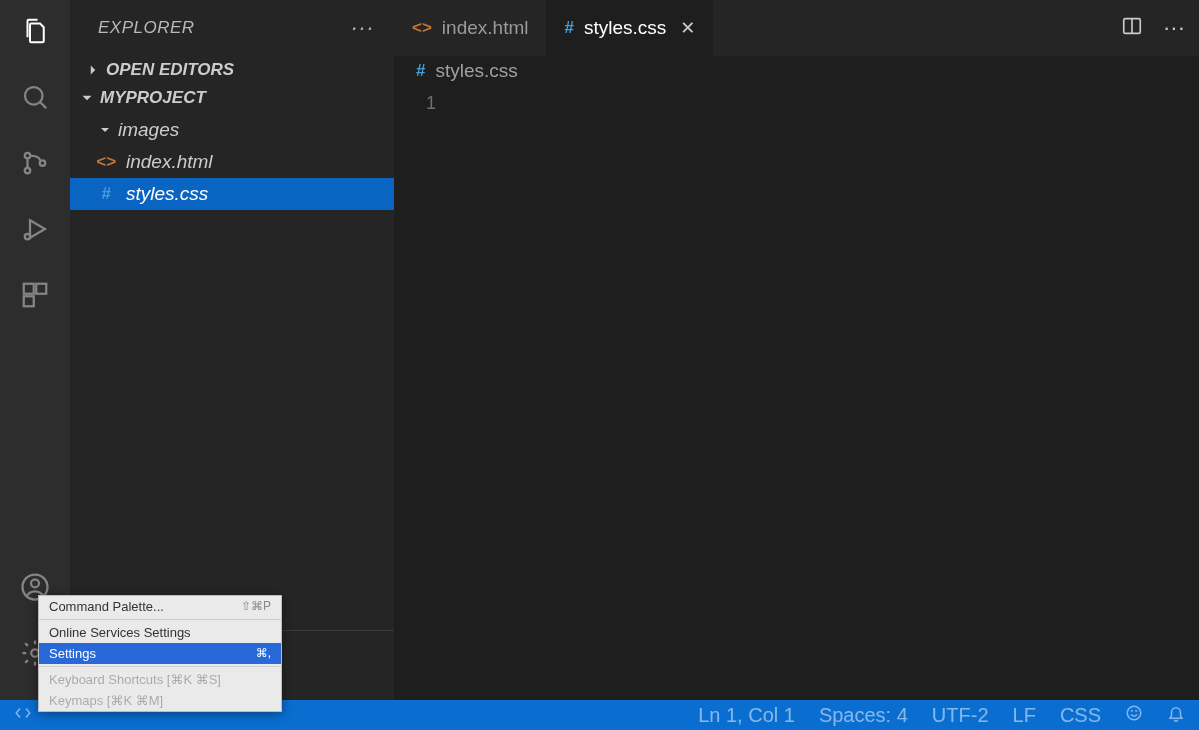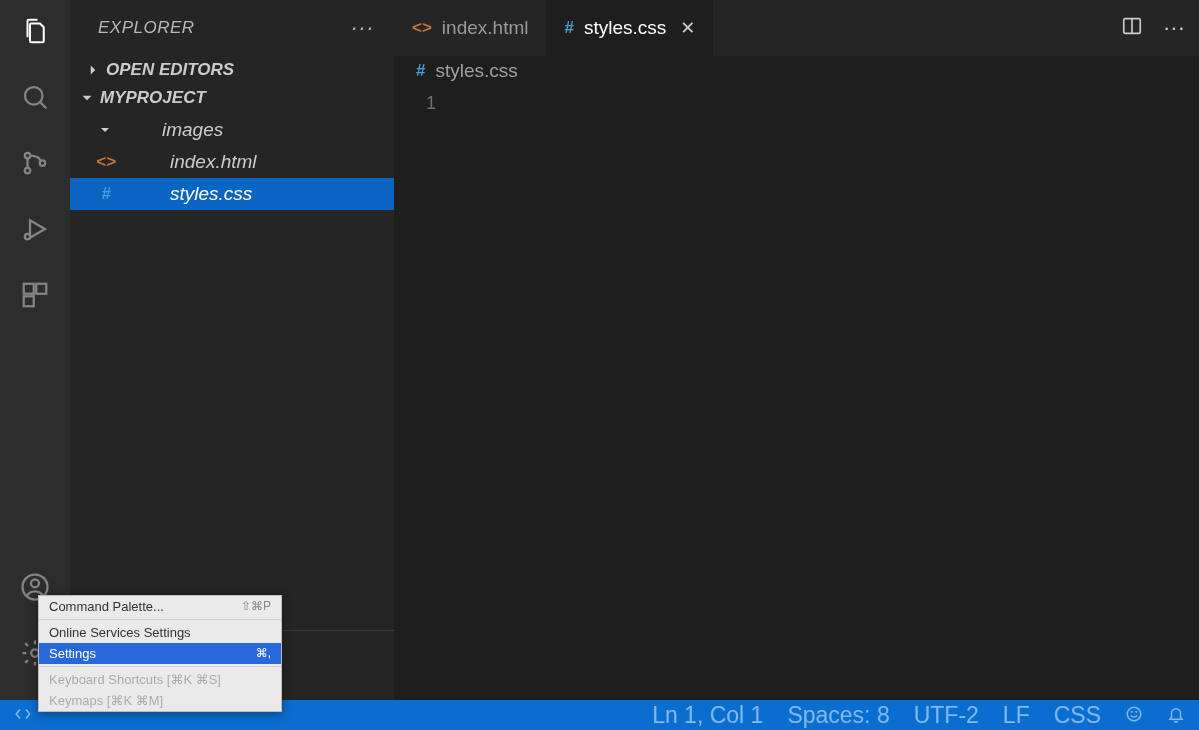--- a/index.html
+++ b/index.html
@@ -19,21 +19,21 @@
 .sidebar { width: 324px; background: #252526; display: flex; flex-direction: column; font-style: italic; }
 .sidebar-header { display: flex; align-items: center; height: 56px; padding: 0 20px 0 28px; color: #b8b8b8; font-size: 17px; letter-spacing: 0.5px; }
 .sidebar-header .title { flex: 1; }
 .sidebar-header .dots { color: #b0b0b0; font-size: 22px; cursor: pointer; }
 
 .section-header { display: flex; align-items: center; padding: 4px 0 4px 10px; color: #cccccc; font-weight: 600; font-size: 17px; cursor: pointer; }
 .section-header svg { margin-right: 4px; }
 .section-header.open-editors { padding-left: 14px; }
 
 .tree { padding-top: 2px; }
-.tree-row { display: flex; align-items: center; height: 32px; font-size: 19px; color: #cccccc; cursor: pointer; gap: 44px; }
+.tree-row { display: flex; align-items: center; height: 32px; font-size: 19px; color: #cccccc; cursor: pointer; }
 .tree-row.depth1 { padding-left: 26px; }
 .tree-row.depth2 { padding-left: 26px; }
 .tree-row.selected { background: #0a64c2; color: #ffffff; }
 .tree-row .chev { width: 18px; display:flex; align-items:center; justify-content:center; margin-right: 4px; }
 .tree-row .file-icon { width: 20px; display:flex; align-items:center; justify-content:center; margin-right: 10px; color: #c27637; font-weight:600; font-size:17px; }
 .tree-row .file-icon.css { color: #4a9cd6; }
 .tree-row .label {  }
 
 
 .editor-area { flex: 1; background: #1e1e1e; display: flex; flex-direction: column; }
@@ -47,21 +47,21 @@
 .tab-bar .tab-actions .dots { font-size: 22px; cursor:pointer; }
 
 .breadcrumb { display: flex; align-items: center; height: 30px; padding-left: 22px; color: #a0a0a0; font-size: 19px; }
 .breadcrumb .file-icon { margin-right: 10px; color:#4a9cd6; font-weight:600; font-size:17px; }
 
 .code-area { flex: 1; display: flex; }
 .gutter { width: 60px; text-align: right; padding-right: 18px; color: #6e6e6e; font-size: 18px; line-height: 26px; padding-top: 4px; font-family: Menlo, monospace; }
 .code { flex: 1; }
 
 
-.status-bar { height: 30px; background: #0a6ed1; display: flex; align-items: center; color: #d6e9f9; padding: 0 14px; font-size: 23px; }
+.status-bar { height: 30px; background: #0a6ed1; display: flex; align-items: center; color: #d6e9f9; padding: 0 14px; font-size: 20px; }
 .status-bar .status-left { display:flex; gap:8px; align-items:center;}
 .status-bar .status-right { margin-left: auto; display: flex; gap: 24px; align-items:center;}
 .status-bar .status-item { opacity: 0.6; cursor:pointer; }
 
 
 .context-menu { position: absolute; left: 38px; bottom: 18px; width: 244px; background: #eaeaea; border: 1px solid #bcbcbc; box-shadow: 0 2px 10px rgba(0,0,0,0.4); font-size: 13px; color: #333; }
 .context-menu .menu-item { display: flex; justify-content: space-between; padding: 3px 10px; cursor: pointer; }
 .context-menu .menu-item.highlight { background: #2868d9; color: #fff; }
 .context-menu .menu-item .shortcut { color: #888; font-size: 12px; }
 .context-menu .menu-item.highlight .shortcut { color: #fff; }
@@ -207,21 +207,21 @@
     <div class="status-left">
       <span class="status-item">
         <svg width="18" height="18" viewBox="0 0 24 24" fill="none" stroke="currentColor" stroke-width="2">
             <path d="M8 6l-5 6 5 6"></path>
             <path d="M16 6l5 6-5 6"></path>
           </svg>
       </span>
     </div>
     <div class="status-right">
       <span class="status-item">Ln 1, Col 1</span>
-      <span class="status-item">Spaces: 8</span>
+      <span class="status-item">Spaces: 4</span>
       <span class="status-item">UTF-2</span>
       <span class="status-item">LF</span>
       <span class="status-item">CSS</span>
       <span class="status-item">
         <svg width="18" height="18" viewBox="0 0 24 24" fill="none" stroke="currentColor" stroke-width="2">
             <circle cx="12" cy="12" r="9"></circle>
             <path d="M8 14s1.5 2 4 2 4-2 4-2"></path>
             <circle cx="9" cy="9" r="0.5"></circle>
             <circle cx="15" cy="9" r="0.5"></circle>
           </svg>

